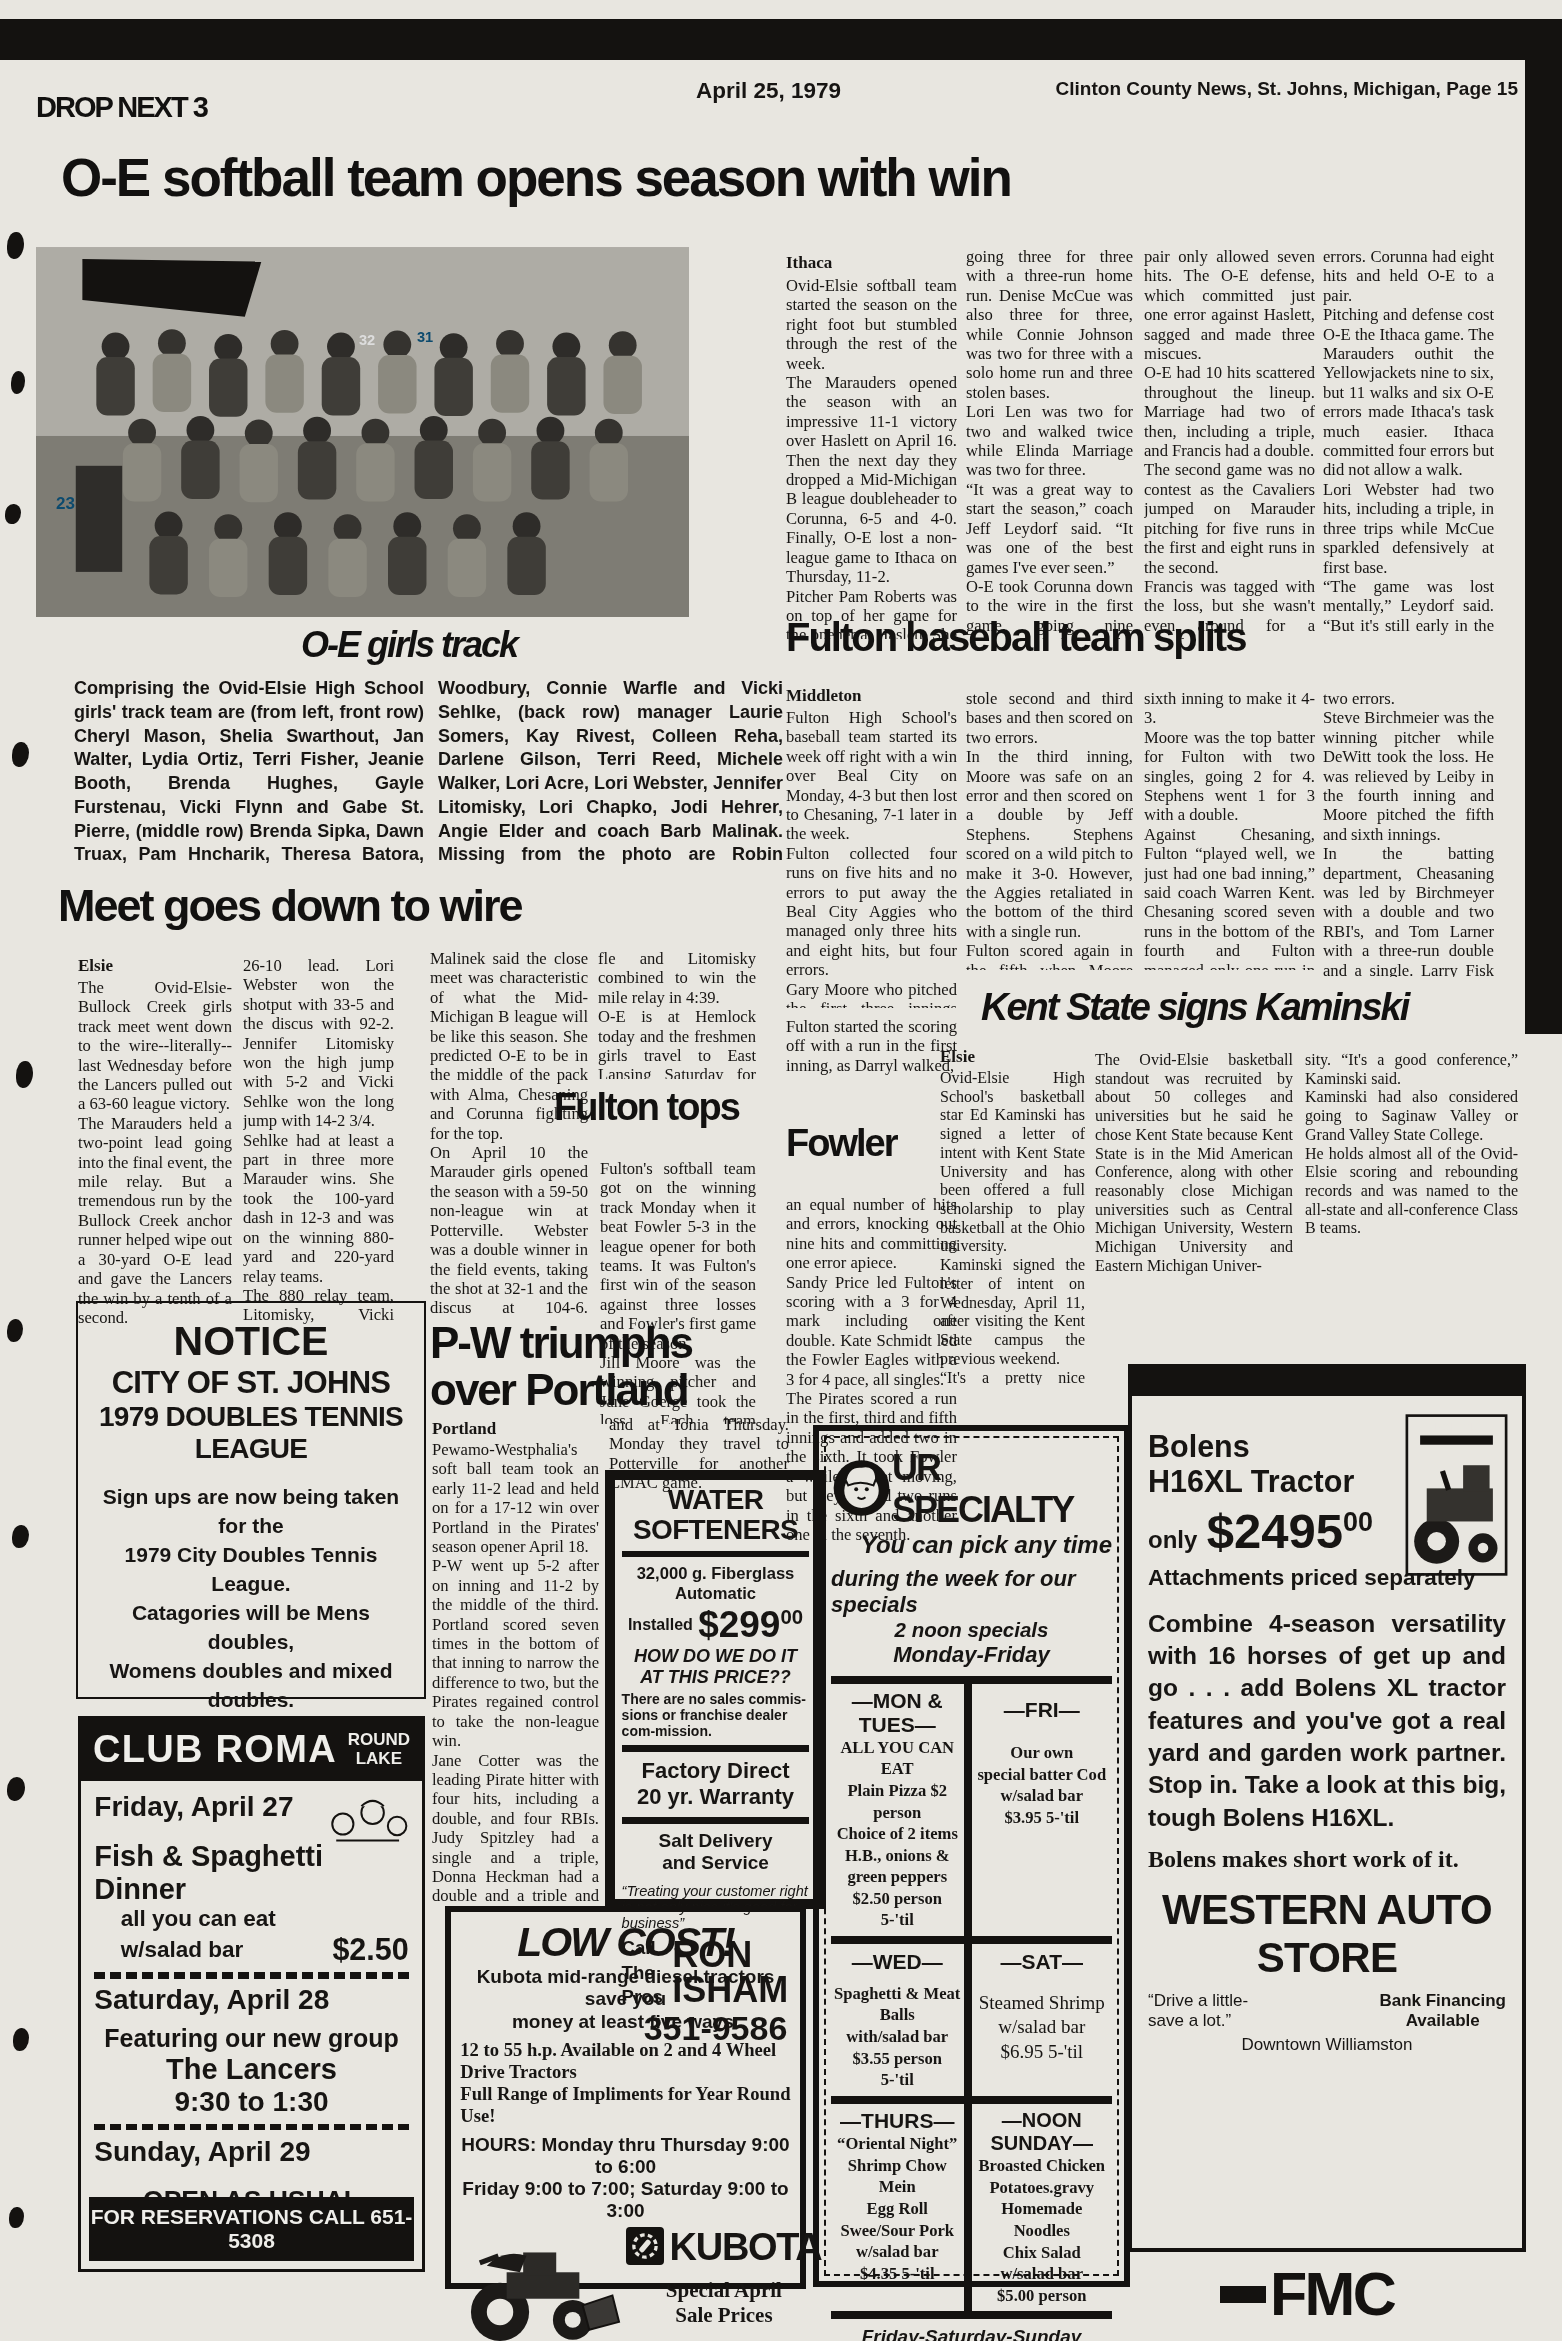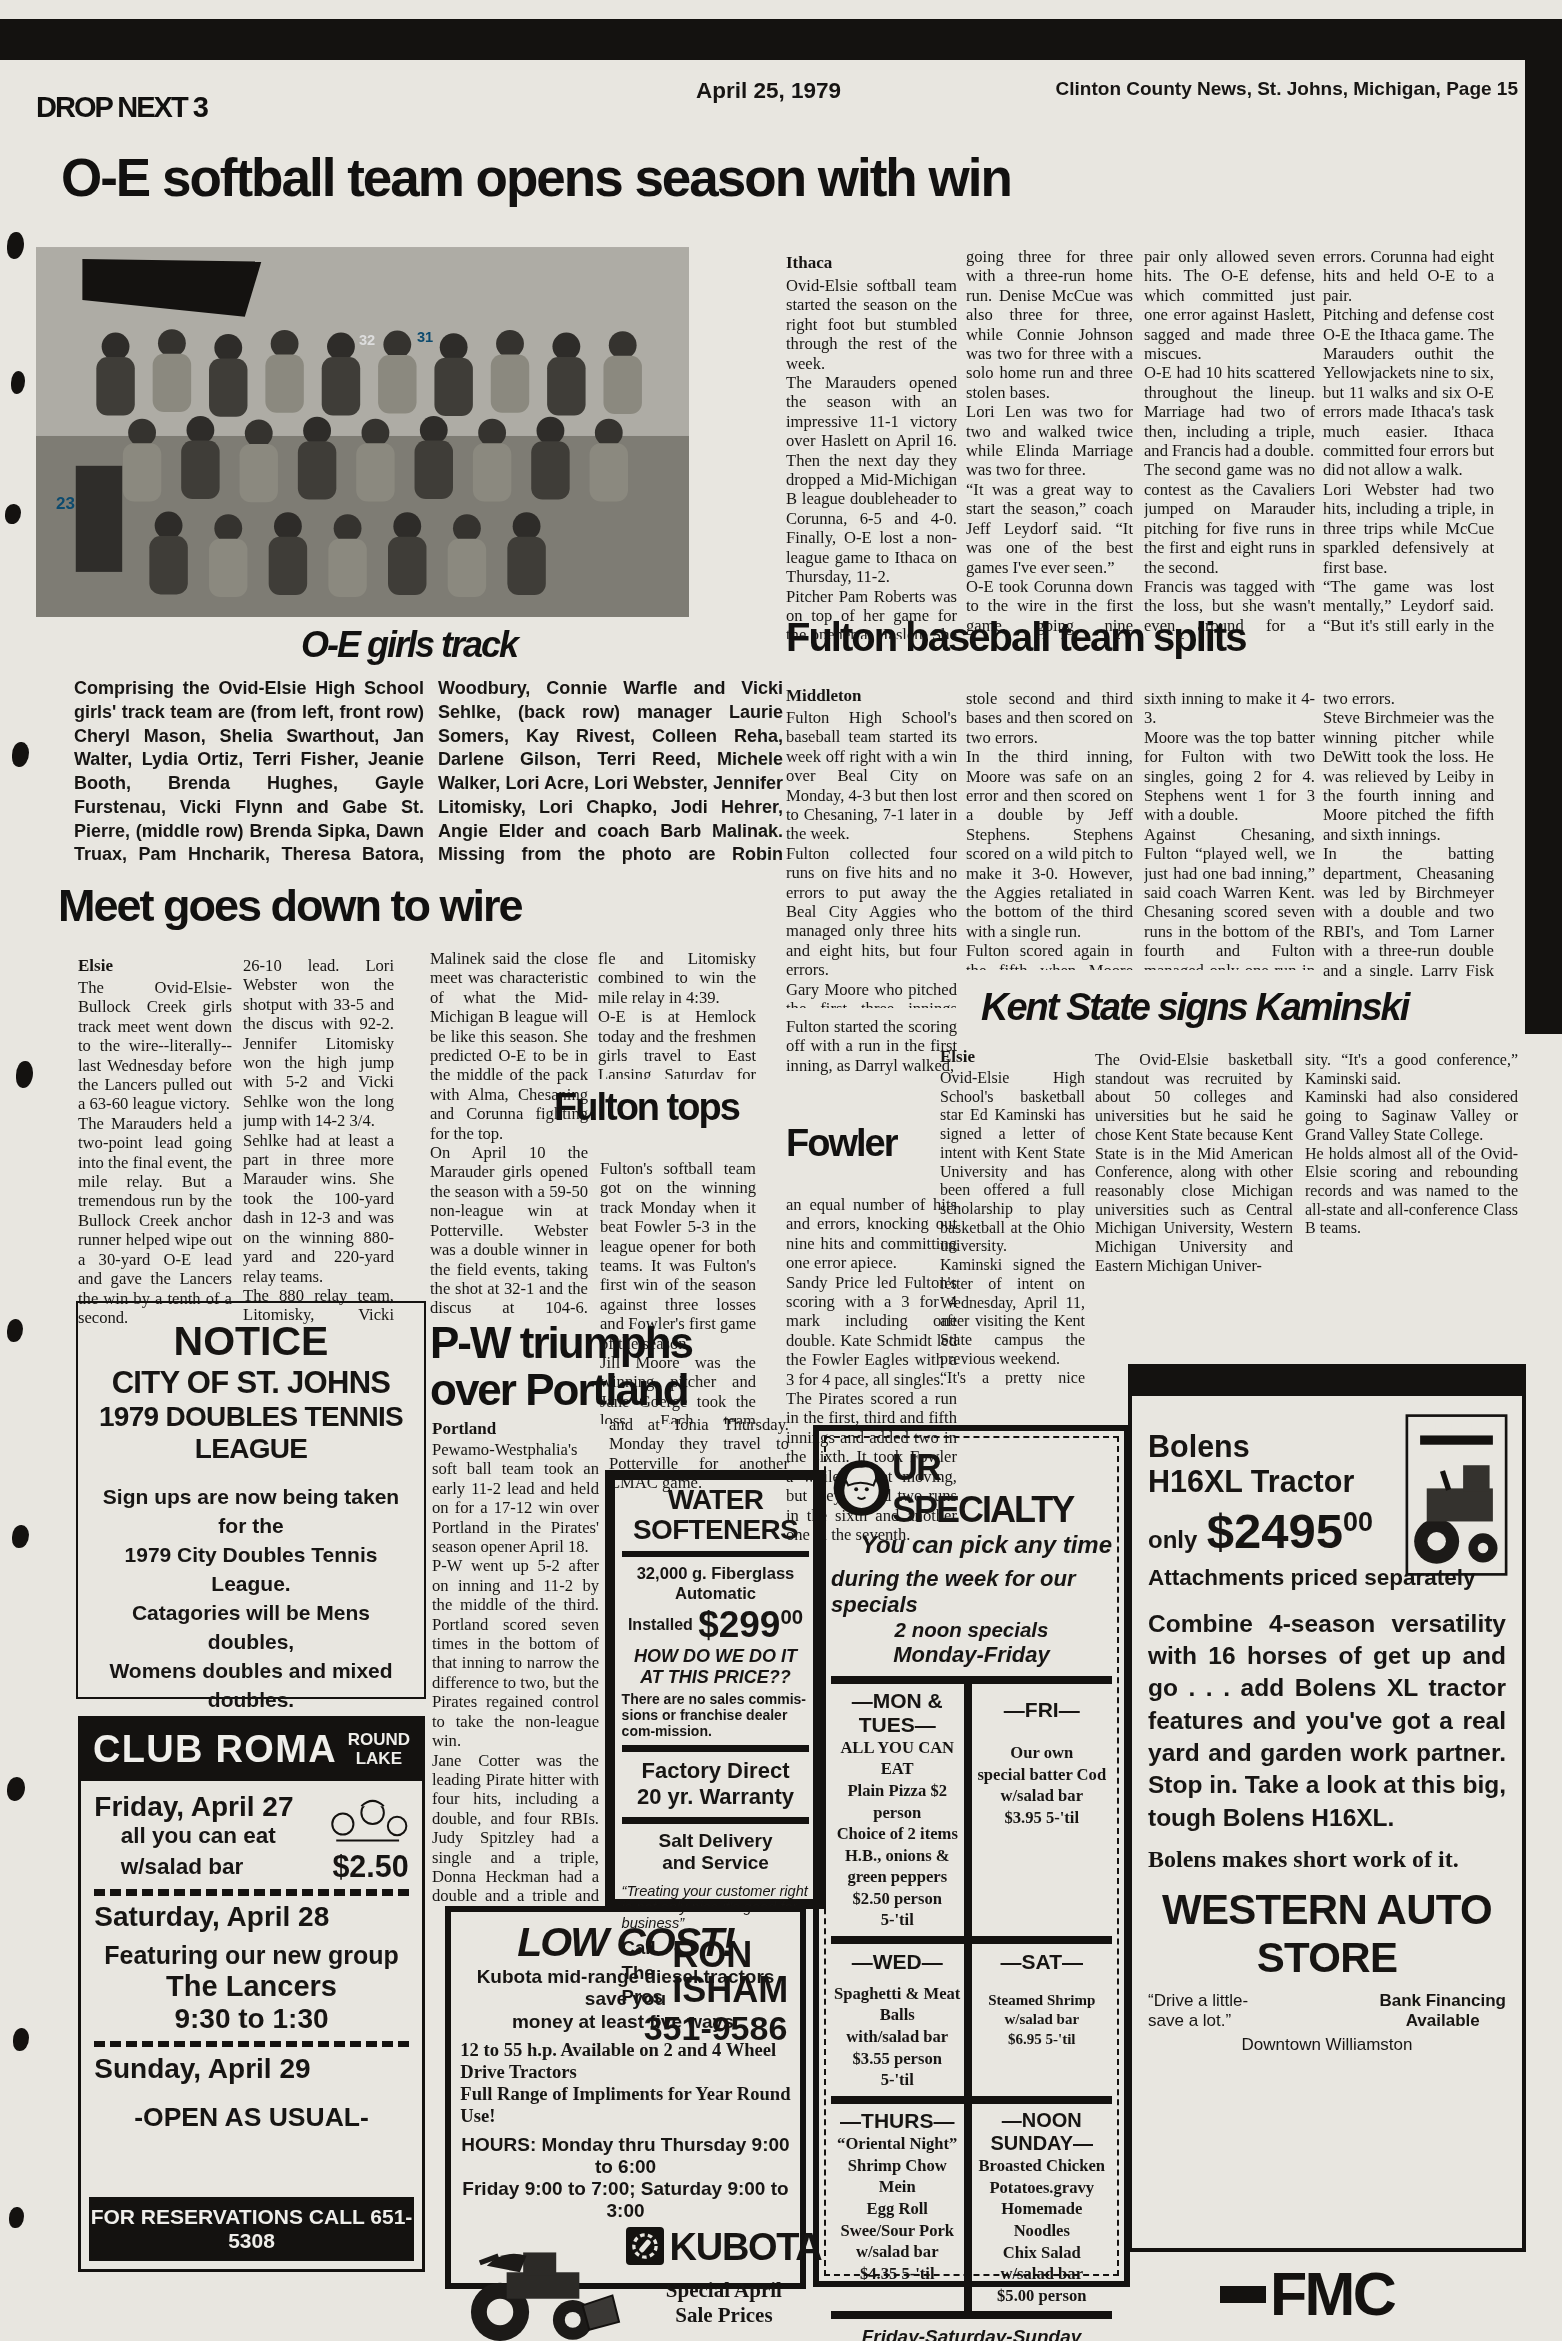--- a/index.html
+++ b/index.html
@@ -207,20 +207,21 @@
       <span class="abs" style="right:13.3px;top:13.3px;">
         <svg width="86" height="60" viewBox="0 0 130 90">
           <circle cx="30" cy="45" r="16" fill="none" stroke="#141210" stroke-width="3"></circle>
           <circle cx="75" cy="28" r="17" fill="none" stroke="#141210" stroke-width="3"></circle>
           <path d="M58,18 q17,-16 34,0" fill="#e8e6e0" stroke="#141210" stroke-width="3"></path>
           <circle cx="112" cy="48" r="14" fill="none" stroke="#141210" stroke-width="3"></circle>
           <path d="M20,70 h95" stroke="#141210" stroke-width="3"></path>
         </svg>
       </span>
       <div style="font-size:28px;font-weight:bold;">Friday, April 27</div>
+      <div style="font-size:29px;font-weight:bold;margin-top:17px;">Fish &amp; Spaghetti Dinner</div>
       <div style="font-size:22.5px;font-weight:bold;margin-left:26.5px;">all you can eat</div>
       <div style="display:flex;justify-content:space-between;align-items:center;">
         <span style="font-size:22.5px;font-weight:bold;margin-left:26.5px;">w/salad bar</span>
         <span style="font-size:30.5px;font-weight:bold;">$2.50</span>
       </div>
       <div class="squig"></div>
       <div style="font-size:28px;font-weight:bold;">Saturday, April 28</div>
       <div class="ctr" style="font-size:25px;font-weight:bold;margin-top:8px;">Featuring our new group</div>
       <div class="ctr" style="font-size:29px;font-weight:bold;">The Lancers</div>
       <div class="ctr" style="font-size:28px;font-weight:bold;">9:30 to 1:30</div>
@@ -338,21 +339,21 @@
       </div>
       <div style="border-right:8px solid #141210;border-bottom:8px solid #141210;padding:5.3px 2.7px;">
         <div class="ctr" style="font-size:21px;font-weight:bold;">—WED—</div>
         <div class="ctr preline" style="font-family:'Liberation Serif',serif;font-size:16.6px;font-weight:bold;line-height:1.3;margin-top:9.3px;">Spaghetti &amp; Meat Balls
 with/salad bar
 $3.55 person
 5-'til</div>
       </div>
       <div style="border-bottom:8px solid #141210;padding:5.3px 2.7px;">
         <div class="ctr" style="font-size:21px;font-weight:bold;">—SAT—</div>
-        <div class="ctr preline" style="font-family:'Liberation Serif',serif;font-size:15px;font-weight:bold;line-height:1.3;margin-top:17px;">Steamed Shrimp
+        <div class="ctr preline" style="font-family:'Liberation Serif',serif;font-size:19px;font-weight:normal;line-height:1.3;margin-top:17px;">Steamed Shrimp
 w/salad bar
 $6.95  5-'til</div>
       </div>
       <div style="border-right:8px solid #141210;border-bottom:8px solid #141210;padding:5.3px 2.7px;">
         <div class="ctr" style="font-size:21px;font-weight:bold;">—THURS—</div>
         <div class="ctr preline" style="font-family:'Liberation Serif',serif;font-size:16.6px;font-weight:bold;line-height:1.3;">“Oriental Night”
 Shrimp Chow Mein
 Egg Roll
 Swee/Sour Pork
 w/salad bar

